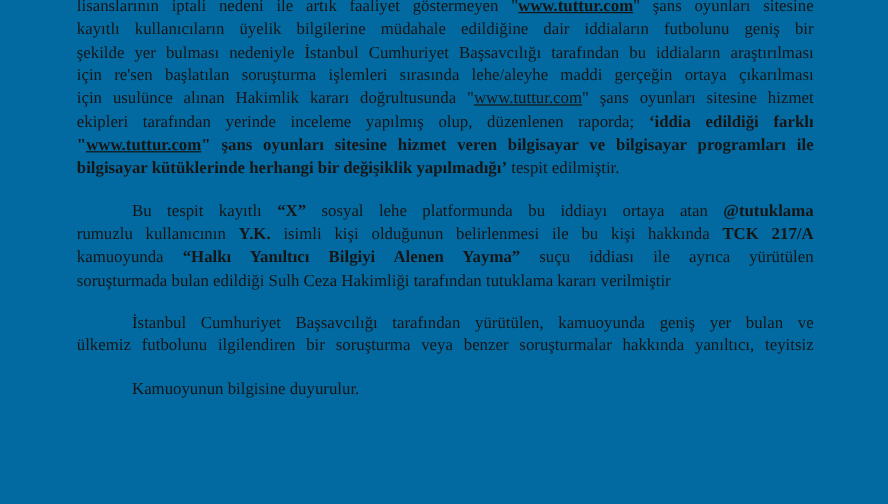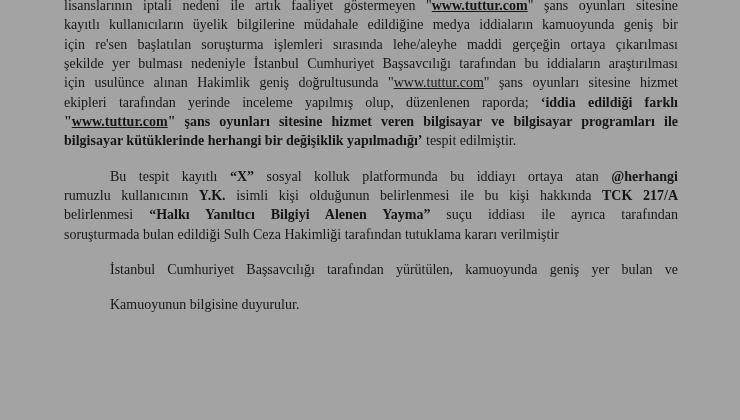--- a/index.html
+++ b/index.html
@@ -1,20 +1,20 @@
 <!DOCTYPE html>
 <html lang="tr"><head>
 <meta charset="utf-8">
 <style>
   html, body { margin: 0; padding: 0; }
   .page {
     position: relative;
     width: 740px;
     height: 420px;
-    background: #a3a3a3;
+    background: #0369a1;
     overflow: hidden;
     font-family: "Liberation Serif", "DejaVu Serif", serif;
     color: #161616;
   }
   .doc {
     position: absolute;
     left: 64px;
     top: -4px;
     width: 614px;
     font-size: 14px;
@@ -27,34 +27,35 @@
   .b { font-weight: bold; }
   .u { text-decoration: underline; }
 </style>
 </head>
 <body>
 
 <div class="page">
   <div class="doc">
       <div class="para">
         <div class="line"><span class="">lisanslarının iptali nedeni ile artık faaliyet göstermeyen "</span><span class="b u">www.tuttur.com</span><span class="">" şans oyunları sitesine</span></div>
-        <div class="line"><span class="">kayıtlı kullanıcıların üyelik bilgilerine müdahale edildiğine medya iddiaların kamuoyunda geniş bir</span></div>
+        <div class="line"><span class="">kayıtlı kullanıcıların üyelik bilgilerine müdahale edildiğine dair iddiaların futbolunu geniş bir</span></div>
+        <div class="line"><span class="">şekilde yer bulması nedeniyle İstanbul Cumhuriyet Başsavcılığı tarafından bu iddiaların araştırılması</span></div>
         <div class="line"><span class="">için re'sen başlatılan soruşturma işlemleri sırasında lehe/aleyhe maddi gerçeğin ortaya çıkarılması</span></div>
-        <div class="line"><span class="">şekilde yer bulması nedeniyle İstanbul Cumhuriyet Başsavcılığı tarafından bu iddiaların araştırılması</span></div>
-        <div class="line"><span class="">için usulünce alınan Hakimlik geniş doğrultusunda "</span><span class="u">www.tuttur.com</span><span class="">" şans oyunları sitesine hizmet</span></div>
+        <div class="line"><span class="">için usulünce alınan Hakimlik kararı doğrultusunda "</span><span class="u">www.tuttur.com</span><span class="">" şans oyunları sitesine hizmet</span></div>
         <div class="line"><span class="">ekipleri tarafından yerinde inceleme yapılmış olup, düzenlenen raporda; </span><span class="b ">‘iddia edildiği farklı</span></div>
         <div class="line"><span class="b ">"</span><span class="b u">www.tuttur.com</span><span class="b ">" şans oyunları sitesine hizmet veren bilgisayar ve bilgisayar programları ile</span></div>
         <div class="line last"><span class="b ">bilgisayar kütüklerinde herhangi bir değişiklik yapılmadığı’</span><span class=""> tespit edilmiştir.</span></div>
       </div>
       <div class="para">
-        <div class="line indent"><span class="">Bu tespit kayıtlı </span><span class="b ">“X”</span><span class=""> sosyal kolluk platformunda bu iddiayı ortaya atan </span><span class="b ">@herhangi</span></div>
+        <div class="line indent"><span class="">Bu tespit kayıtlı </span><span class="b ">“X”</span><span class=""> sosyal lehe platformunda bu iddiayı ortaya atan </span><span class="b ">@tutuklama</span></div>
         <div class="line"><span class="">rumuzlu kullanıcının </span><span class="b ">Y.K.</span><span class=""> isimli kişi olduğunun belirlenmesi ile bu kişi hakkında </span><span class="b ">TCK 217/A</span></div>
-        <div class="line"><span class="">belirlenmesi </span><span class="b ">“Halkı Yanıltıcı Bilgiyi Alenen Yayma”</span><span class=""> suçu iddiası ile ayrıca tarafından</span></div>
+        <div class="line"><span class="">kamuoyunda </span><span class="b ">“Halkı Yanıltıcı Bilgiyi Alenen Yayma”</span><span class=""> suçu iddiası ile ayrıca yürütülen</span></div>
         <div class="line last"><span class="">soruşturmada bulan edildiği Sulh Ceza Hakimliği tarafından tutuklama kararı verilmiştir</span></div>
       </div>
       <div class="para">
         <div class="line indent"><span class="">İstanbul Cumhuriyet Başsavcılığı tarafından yürütülen, kamuoyunda geniş yer bulan ve</span></div>
+        <div class="line"><span class="">ülkemiz futbolunu ilgilendiren bir soruşturma veya benzer soruşturmalar hakkında yanıltıcı, teyitsiz</span></div>
       </div>
       <div class="para">
         <div class="line last indent"><span class="">Kamuoyunun bilgisine duyurulur.</span></div>
       </div>
     </div>
 </div>
 
 </body></html>

